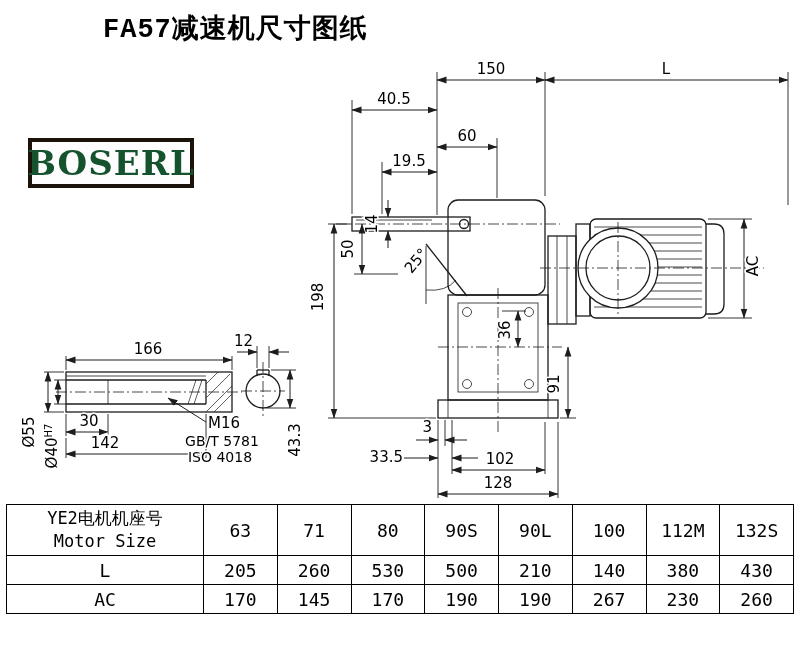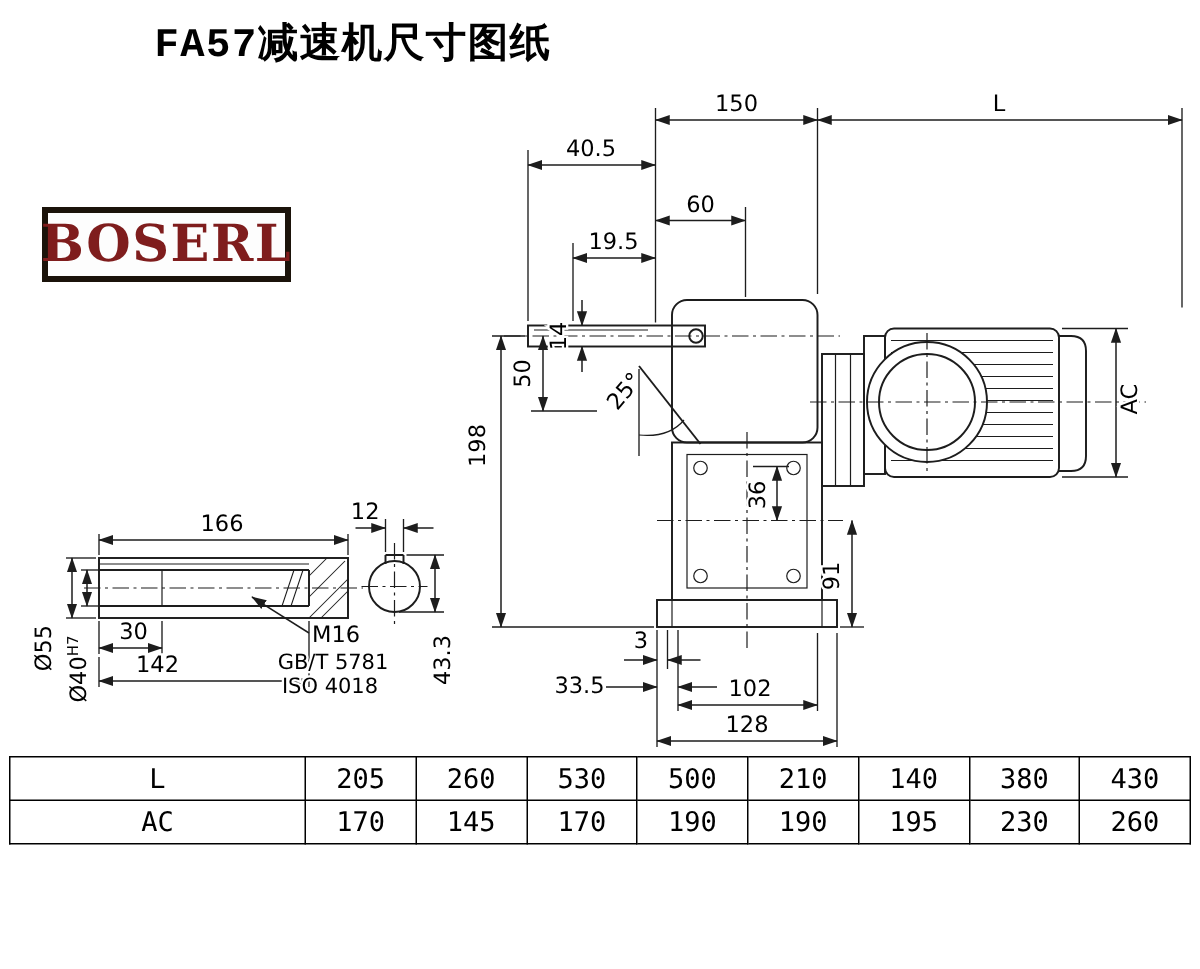--- a/index.html
+++ b/index.html
@@ -6,21 +6,21 @@
   .page { position:relative; width:800px; height:646px; background:#ffffff; overflow:hidden;
           font-family:"DejaVu Sans", sans-serif; color:#000; }
 
   .title { position:absolute; left:55px; top:10px; font-size:27px; font-weight:700;
            letter-spacing:1px; font-family:Liberation Mono, monospace;margin-left:48px; }
 
   .logo { position:absolute; left:28px; top:138px; width:158px; height:42px;
           border:4px solid #1b130a; display:flex; align-items:center; justify-content:center;
           background:#fdfdfd; }
   .logo span { font-family:"DejaVu Serif", serif; font-weight:700; font-size:34px;
-               color:#7f1d1d; letter-spacing:1px; line-height:1; }
+               color:#14532d; letter-spacing:1px; line-height:1; }
 
   svg.drawing { position:absolute; left:0; top:0; }
   .ln   { stroke:#1d1d1d; stroke-width:1.3; fill:none; }
   .thin { stroke:#1d1d1d; stroke-width:0.8; fill:none; }
   .ext  { stroke:#1d1d1d; stroke-width:0.9; fill:none; }
   .dim  { stroke:#1d1d1d; stroke-width:1; fill:none;
           marker-start:url(#arr); marker-end:url(#arr); }
   .dimE { stroke:#1d1d1d; stroke-width:1; fill:none; marker-end:url(#arr); }
   .cl   { stroke:#1d1d1d; stroke-width:0.8; stroke-dasharray:11 3 2 3; fill:none; }
   .hatch{ stroke:#1d1d1d; stroke-width:0.7; fill:none; }
@@ -233,38 +233,52 @@
       <col>
         <col>
         <col>
         <col>
         <col>
         <col>
         <col>
         <col>
     </colgroup>
     <tbody>
+        <tr class="hdr">
+      <td class="hl">
+        <div>YE2电机机座号</div>
+        <div>Motor Size</div>
+      </td>
+      <td>63</td>
+      <td>71</td>
+      <td>80</td>
+      <td>90S</td>
+      <td>90L</td>
+      <td>100</td>
+      <td>112M</td>
+      <td>132S</td>
+    </tr>
     <tr>
       <td>L</td>
       <td>205</td>
       <td>260</td>
       <td>530</td>
       <td>500</td>
       <td>210</td>
       <td>140</td>
       <td>380</td>
       <td>430</td>
     </tr>
     <tr>
       <td>AC</td>
       <td>170</td>
       <td>145</td>
       <td>170</td>
       <td>190</td>
       <td>190</td>
-      <td>195</td>
+      <td>267</td>
       <td>230</td>
       <td>260</td>
     </tr>
   </tbody>
     </table>
 
 </div>
 
 </body></html>

